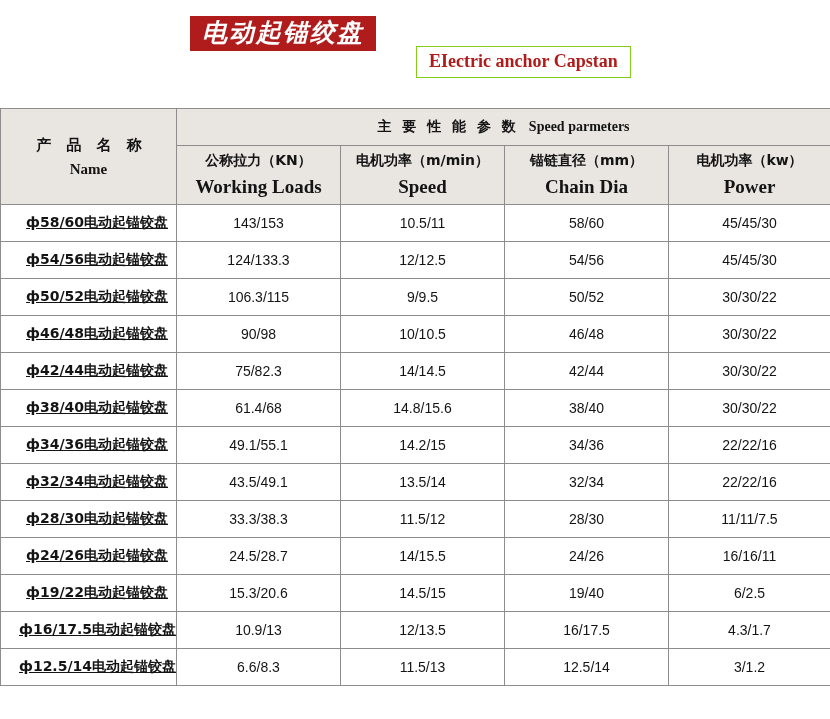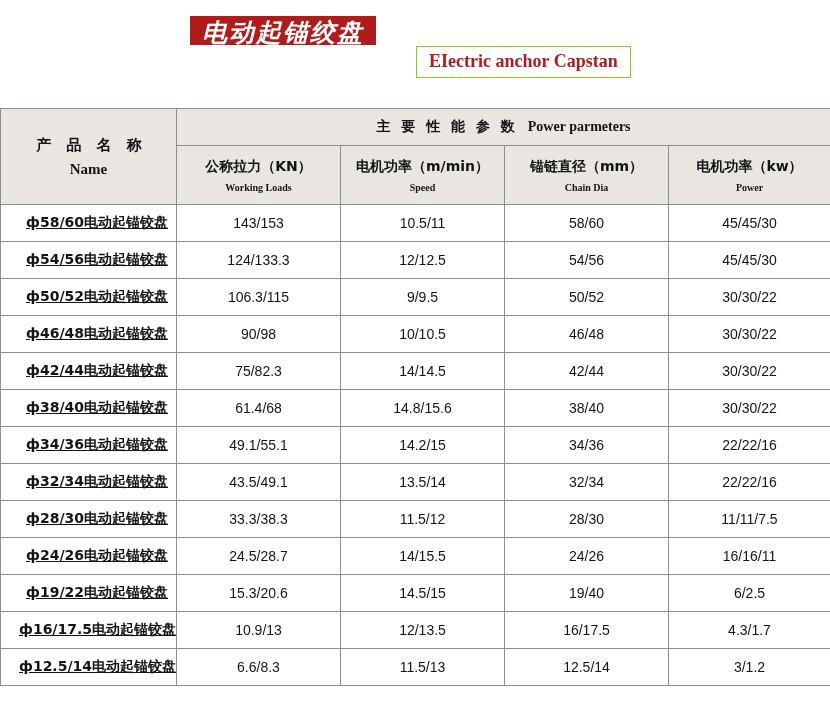--- a/index.html
+++ b/index.html
@@ -30,21 +30,21 @@
   .title-cn {
     position: absolute;
     left: 190px;
     top: 16px;
     background: #b01c1c;
     color: #ffffff;
     font-family: "DejaVu Sans", sans-serif;
     font-weight: bold;
     font-size: 25px;
     letter-spacing: 2px;
-    padding: 4px 12px 0 12px;
+    padding: 4px 12px 6px 12px;
     line-height: 1;
     white-space: nowrap;
     font-style: italic;
   }
   .title-en {
     position: absolute;
     left: 416px;
     top: 46px;
     border: 1px solid #84cc16;
     color: #b01c1c;
@@ -121,21 +121,21 @@
     font-weight: bold;
   }
   .hdr-sub .line-cn {
     display: block;
     font-size: 14px;
     margin-bottom: 6px;
   }
   .hdr-sub .line-en {
     display: block;
     font-family: "Liberation Serif", serif;
-    font-size: 10px;
+    font-size: 19px;
     font-weight: bold;
   }
 
   td.name-cell {
     text-align: left;
     padding-left: 18px;
     font-family: "DejaVu Sans", sans-serif;
     font-size: 14px;
     font-weight: bold;
     white-space: nowrap;
@@ -165,21 +165,21 @@
         <col class="c-chain">
         <col class="c-power">
     </colgroup>
     <thead>
       <tr>
         <th class="hdr-name" rowspan="2">
           <span class="line-cn">产 品 名 称</span>
           <span class="line-en">Name</span>
         </th>
         <th class="hdr-main" colspan="4">
-          <span class="main-cn">主 要 性 能 参 数</span><span class="main-en">Power parmeters</span>
+          <span class="main-cn">主 要 性 能 参 数</span><span class="main-en">Speed parmeters</span>
         </th>
       </tr>
       <tr>
         <th class="hdr-sub">
           <span class="line-cn">公称拉力（KN）</span>
           <span class="line-en">Working Loads</span>
         </th>
         <th class="hdr-sub">
           <span class="line-cn">电机功率（m/min）</span>
           <span class="line-en">Speed</span>

